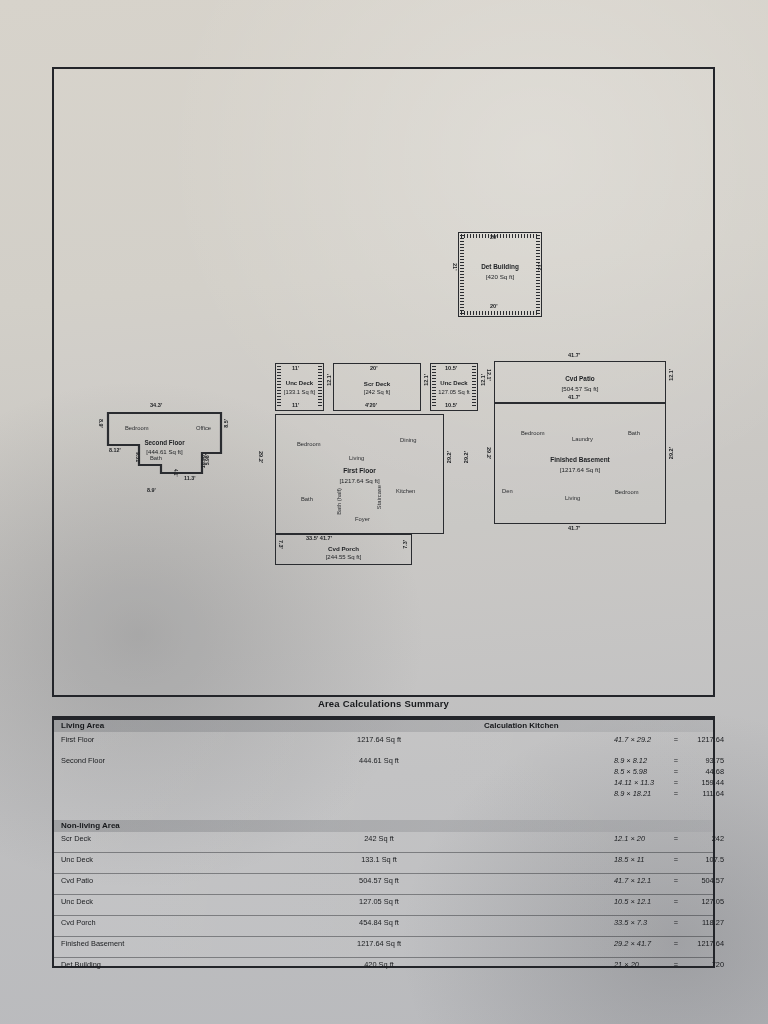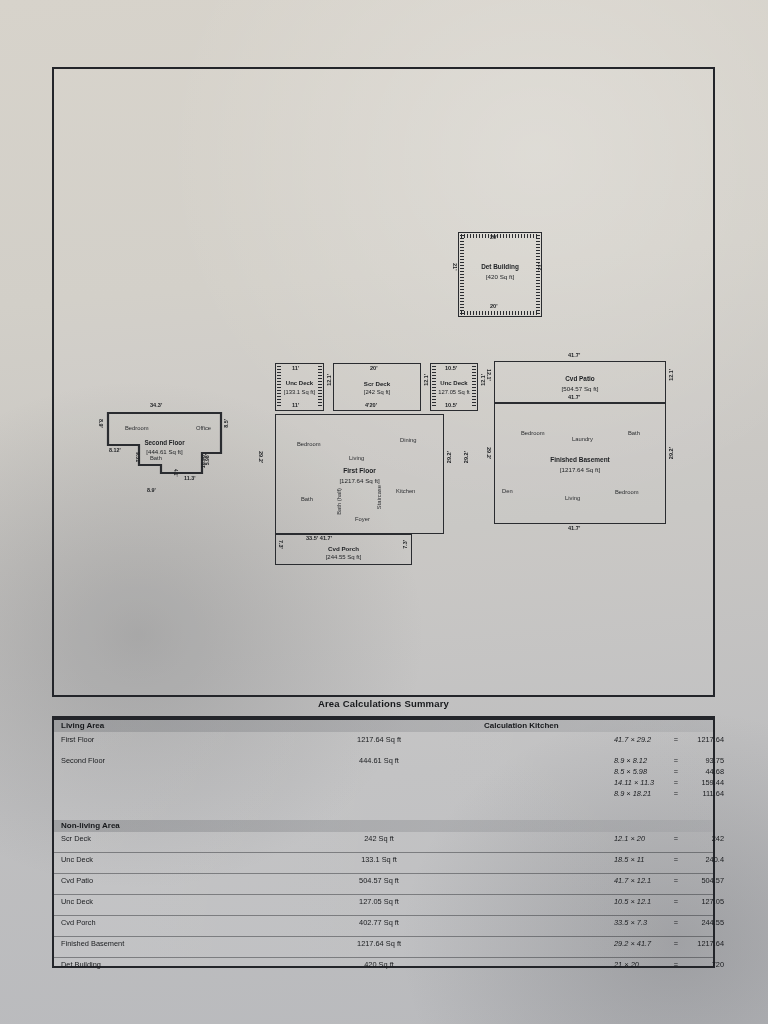--- a/index.html
+++ b/index.html
@@ -267,21 +267,21 @@
       </span>
     </div>
     <div class="hr" style="top:134px;"></div>
 
     <div class="row" style="top:135px;">
       <span class="lab">Unc Deck</span>
       <span class="val">133.1 Sq ft</span>
       <span class="calc">
         <span class="a">18.5 × 11</span>
         <span class="eq">=</span>
-        <span class="r">240.4</span>
+        <span class="r">107.5</span>
       </span>
     </div>
     <div class="hr" style="top:155px;"></div>
 
     <div class="row" style="top:156px;">
       <span class="lab">Cvd Patio</span>
       <span class="val">504.57 Sq ft</span>
       <span class="calc">
         <span class="a">41.7 × 12.1</span>
         <span class="eq">=</span>
@@ -296,25 +296,25 @@
       <span class="calc">
         <span class="a">10.5 × 12.1</span>
         <span class="eq">=</span>
         <span class="r">127.05</span>
       </span>
     </div>
     <div class="hr" style="top:197px;"></div>
 
     <div class="row" style="top:198px;">
       <span class="lab">Cvd Porch</span>
-      <span class="val">402.77 Sq ft</span>
+      <span class="val">454.84 Sq ft</span>
       <span class="calc">
         <span class="a">33.5 × 7.3</span>
         <span class="eq">=</span>
-        <span class="r">244.55</span>
+        <span class="r">118.27</span>
       </span>
     </div>
     <div class="hr" style="top:218px;"></div>
 
     <div class="row" style="top:219px;">
       <span class="lab">Finished  Basement</span>
       <span class="val">1217.64 Sq ft</span>
       <span class="calc">
         <span class="a">29.2 × 41.7</span>
         <span class="eq">=</span>

